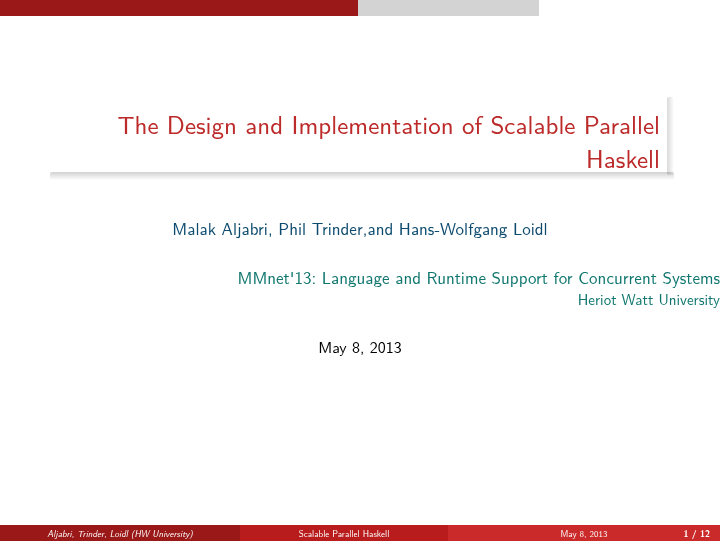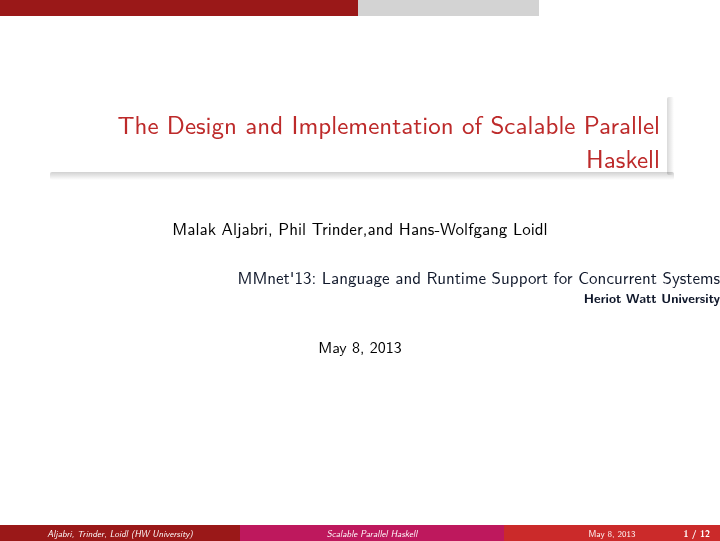--- a/index.html
+++ b/index.html
@@ -55,34 +55,33 @@
     background: linear-gradient(to right, rgba(0,0,0,0.15), rgba(0,0,0,0));
     border-radius: 2px;
   }
 
   .authors {
     position: absolute;
     top: 215px;
     left: 0; right: 0;
     text-align: center;
     font-size: 17px;
-    color: #000000;
+    color: #0c4a6e;
   }
   .conf {
     position: absolute;
     top: 265px;
     left: 0; right: 0;
     text-align: center;
     font-size: 17px;
-    color: #0f172a;
+    color: #0f766e;
     line-height: 1.4;
   }
   .univ {
-    font-size: 13px;
-    font-weight: bold;
+    font-size: 15px;
   }
   .date {
     position: absolute;
     top: 335px;
     left: 0; right: 0;
     text-align: center;
     font-size: 16px;
     color: #000;
   }
 
@@ -98,21 +97,21 @@
   }
   .footer .fseg {
     height: 100%;
     display: flex;
     align-items: center;
     justify-content: center;
     white-space: nowrap;
     overflow: hidden;
   }
   .footer .f1 { background: #9a1818; width: 240px; font-style: italic; }
-  .footer .f2 { background: #be185d; width: 264px; font-style: italic; }
+  .footer .f2 { background: #b91c1c; width: 208px; }
   .footer .f3 { background: #cb2a2a; flex: 1; position: relative; }
   .footer .f3 .fdate { position: absolute; left: 50%; transform: translateX(-50%); }
   .footer .f3 .fpage { position: absolute; right: 10px; font-weight: bold; }
 </style>
 </head>
 <body>
 
 <div class="topbar">
   <div class="seg seg1"></div>
   <div class="seg seg2"></div>

